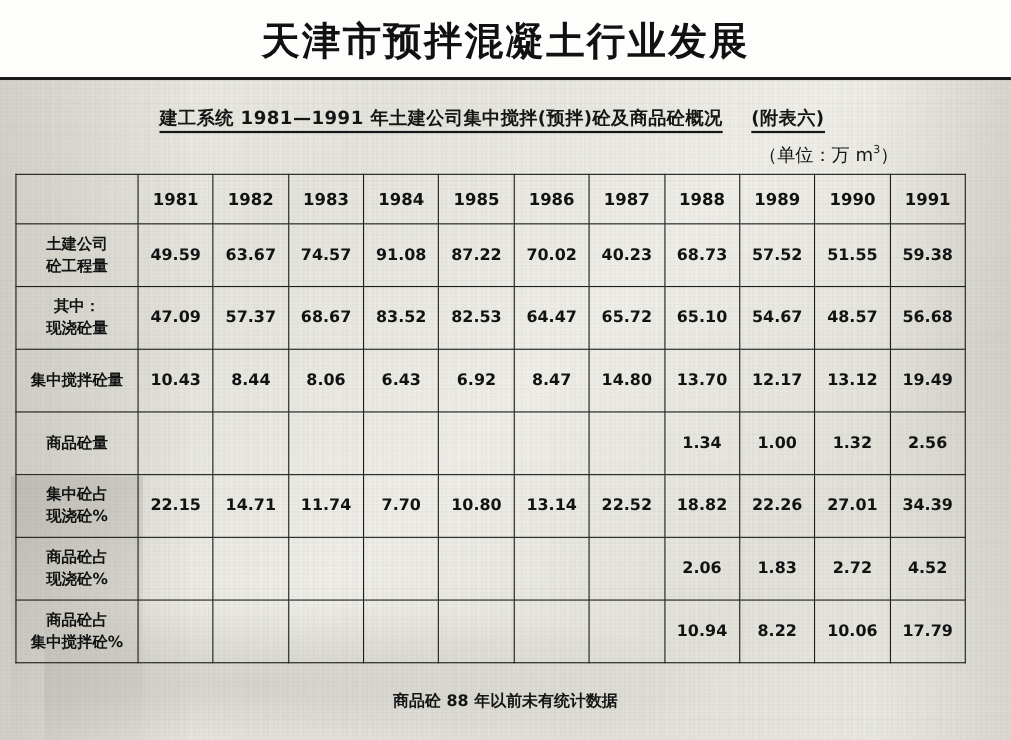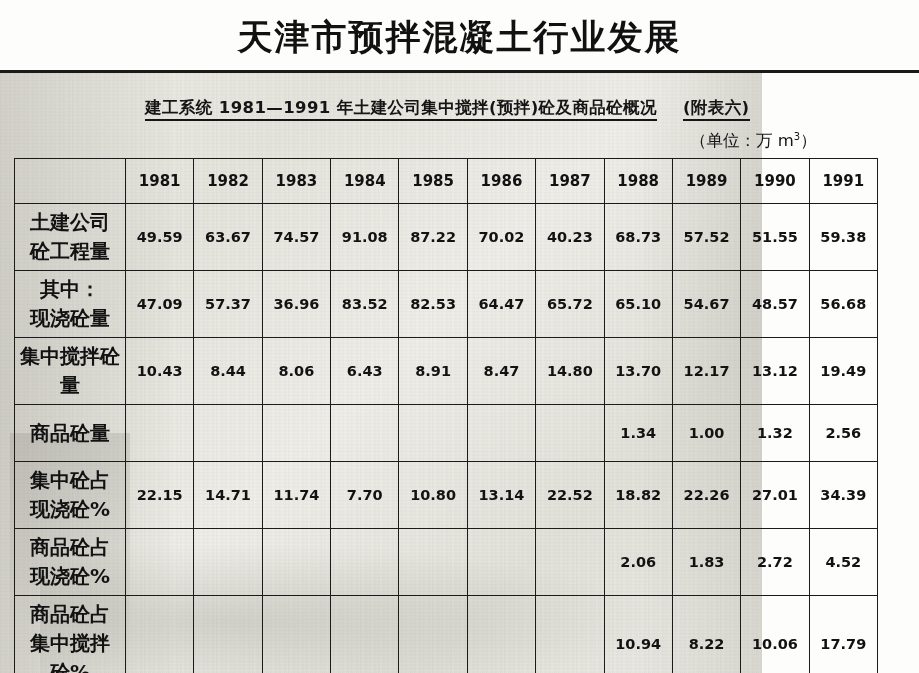--- a/index.html
+++ b/index.html
@@ -37,21 +37,21 @@
     top: 70px;
     left: 0;
     width: 919px;
     height: 3px;
     background: #1a1a1a;
   }
   .paper {
     position: absolute;
     top: 73px;
     left: 0;
-    width: 762px;
+    width: 919px;
     height: 600px;
     background:
       repeating-linear-gradient(180deg, rgba(0,0,0,0.035) 0px, rgba(0,0,0,0.0) 2px, rgba(0,0,0,0.02) 4px, rgba(0,0,0,0.0) 7px),
       repeating-linear-gradient(90deg, rgba(0,0,0,0.03) 0px, rgba(0,0,0,0.0) 3px, rgba(0,0,0,0.025) 6px, rgba(0,0,0,0.0) 9px),
       linear-gradient(135deg, #efeee8 0%, #e7e6df 25%, #f1f0ea 50%, #e4e3dc 75%, #eeede7 100%);
   }
   .paper-blotch1 {
     position: absolute;
     left: 0; top: 0;
     width: 170px; height: 600px;
@@ -129,21 +129,21 @@
   table.grid th.corner {
     width: 104px;
     height: 44px;
   }
   table.grid th.yearhead {
     height: 44px;
     font-size: 15px;
   }
   table.grid td.rowlabel {
     width: 104px;
-    font-size: 20px;
+    font-size: 14px;
     line-height: 1.45;
     padding: 4px 3px;
     margin-left: 36px;
   }
   table.grid td.val {
     height: 56px;
     font-size: 14.5px;
   }
   table.grid tr.r-empty td.val { }
   .footnote {
@@ -217,40 +217,40 @@
           <td class="val">59.38</td>
         </tr>
 
         <tr>
           <td class="rowlabel">
             <div>其中：</div>
             <div>现浇砼量</div>
           </td>
           <td class="val">47.09</td>
           <td class="val">57.37</td>
-          <td class="val">36.96</td>
+          <td class="val">68.67</td>
           <td class="val">83.52</td>
           <td class="val">82.53</td>
           <td class="val">64.47</td>
           <td class="val">65.72</td>
           <td class="val">65.10</td>
           <td class="val">54.67</td>
           <td class="val">48.57</td>
           <td class="val">56.68</td>
         </tr>
 
         <tr>
           <td class="rowlabel">
             <div>集中搅拌砼量</div>
           </td>
           <td class="val">10.43</td>
           <td class="val">8.44</td>
           <td class="val">8.06</td>
           <td class="val">6.43</td>
-          <td class="val">8.91</td>
+          <td class="val">6.92</td>
           <td class="val">8.47</td>
           <td class="val">14.80</td>
           <td class="val">13.70</td>
           <td class="val">12.17</td>
           <td class="val">13.12</td>
           <td class="val">19.49</td>
         </tr>
 
         <tr class="r-empty">
           <td class="rowlabel">
@@ -319,14 +319,15 @@
           <td class="val"></td>
           <td class="val">10.94</td>
           <td class="val">8.22</td>
           <td class="val">10.06</td>
           <td class="val">17.79</td>
         </tr>
 
       </tbody>
     </table>
 
+    <div class="footnote">商品砼 88 年以前未有统计数据</div>
   </div>
 </div>
 
 </body></html>

